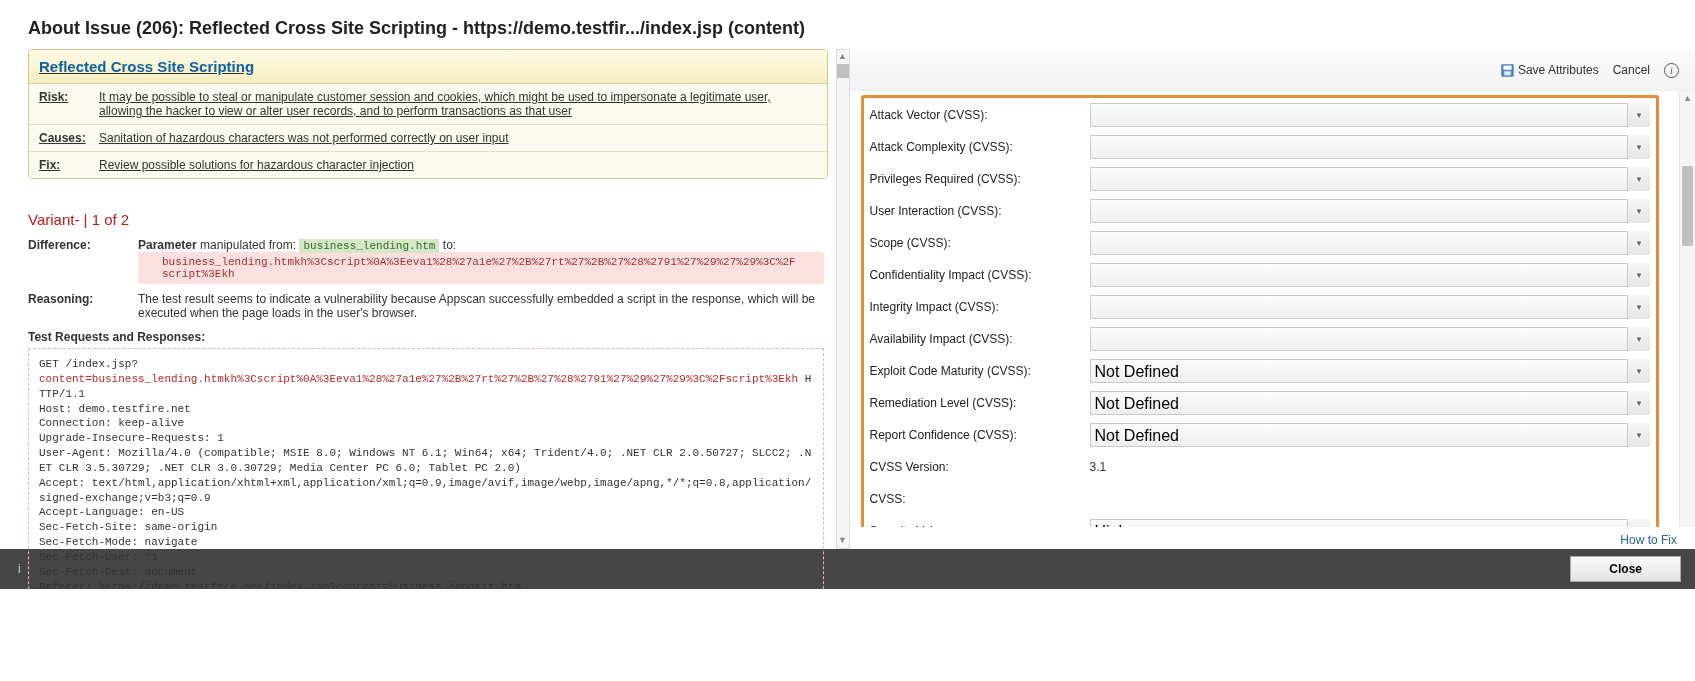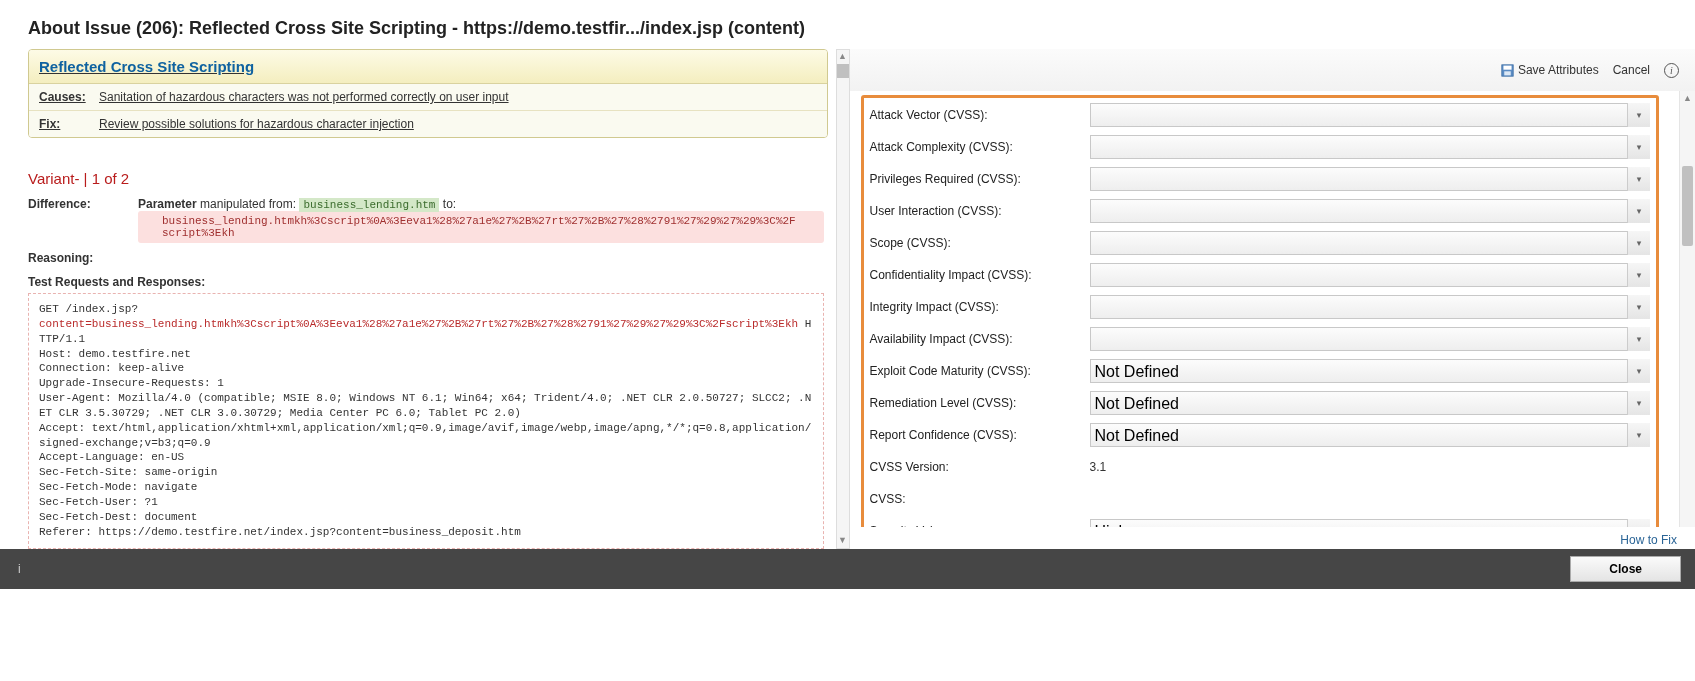--- a/index.html
+++ b/index.html
@@ -57,20 +57,24 @@
 
 <div class="page-title">About Issue (206): Reflected Cross Site Scripting - https://demo.testfir.../index.jsp (content)</div>
 
 <div class="main-container">
 
   <div class="left-panel">
     <div class="issue-box">
       <div class="issue-header">Reflected Cross Site Scripting</div>
       <div class="issue-rows">
         <div class="issue-row">
+          <div class="lbl">Risk:</div>
+          <div class="val">It may be possible to steal or manipulate customer session and cookies, which might be used to impersonate a legitimate user, allowing the hacker to view or alter user records, and to perform transactions as that user</div>
+        </div>
+        <div class="issue-row">
           <div class="lbl">Causes:</div>
           <div class="val">Sanitation of hazardous characters was not performed correctly on user input</div>
         </div>
         <div class="issue-row">
           <div class="lbl">Fix:</div>
           <div class="val">Review possible solutions for hazardous character injection</div>
         </div>
       </div>
     </div>
 
@@ -79,20 +83,21 @@
     <div class="detail-row">
       <div class="dlbl">Difference:</div>
       <div class="dval">
         <span><b>Parameter</b><span> manipulated from: </span><span class="code-green">business_lending.htm</span><span> to:</span></span>
         <span class="code-pink">business_lending.htmkh%3Cscript%0A%3Eeva1%28%27a1e%27%2B%27rt%27%2B%27%28%2791%27%29%27%29%3C%2Fscript%3Ekh</span>
       </div>
     </div>
 
     <div class="detail-row" style="margin-top:8px">
       <div class="dlbl">Reasoning:</div>
+      <div class="dval">The test result seems to indicate a vulnerability because Appscan successfully embedded a script in the response, which will be executed when the page loads in the user's browser.</div>
     </div>
 
     <div class="section-hdr">Test Requests and Responses:</div>
     <div class="req-box"><span>GET /index.jsp?</span>
 <span class="red">content=business_lending.htmkh%3Cscript%0A%3Eeva1%28%27a1e%27%2B%27rt%27%2B%27%28%2791%27%29%27%29%3C%2Fscript%3Ekh</span><span> HTTP/1.1</span>
 <span>Host: demo.testfire.net
 Connection: keep-alive
 Upgrade-Insecure-Requests: 1
 User-Agent: Mozilla/4.0 (compatible; MSIE 8.0; Windows NT 6.1; Win64; x64; Trident/4.0; .NET CLR 2.0.50727; SLCC2; .NET CLR 3.5.30729; .NET CLR 3.0.30729; Media Center PC 6.0; Tablet PC 2.0)
 Accept: text/html,application/xhtml+xml,application/xml;q=0.9,image/avif,image/webp,image/apng,*/*;q=0.8,application/signed-exchange;v=b3;q=0.9

